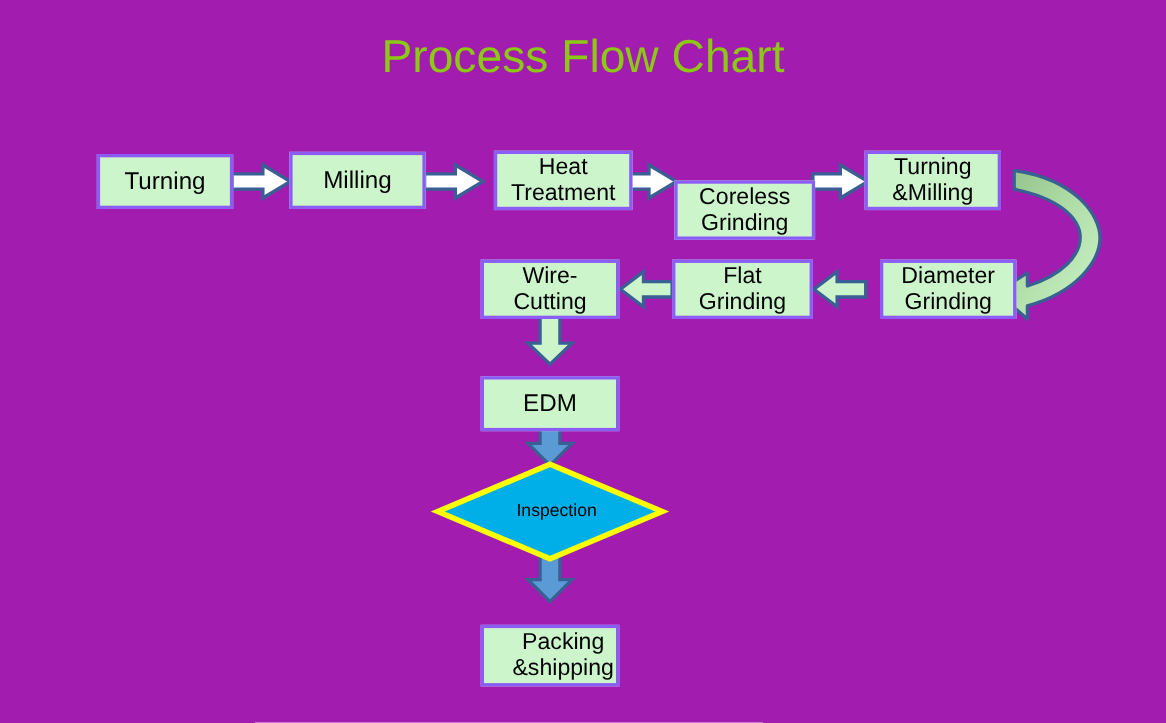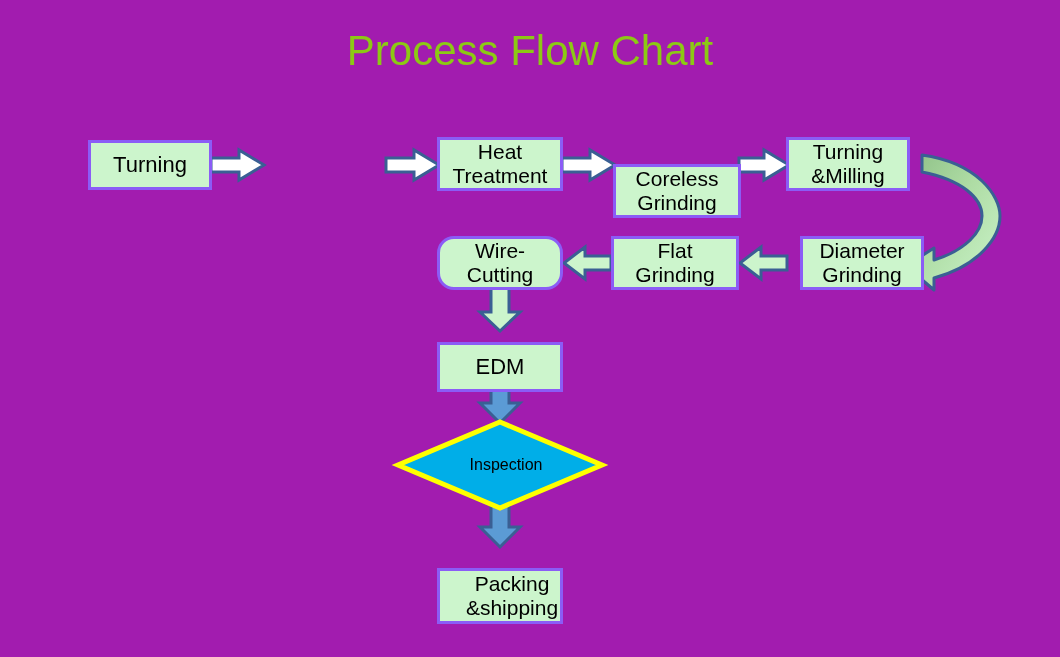--- a/index.html
+++ b/index.html
@@ -150,22 +150,25 @@
   <div class="conn" style="left:476px; top:503px;">
     <svg width="48" height="48" viewBox="0 0 48 48">
       <path d="M15,2 L15,24 L4,24 L24,44 L44,24 L33,24 L33,2 Z" fill="#5B9BD5" stroke="#3A5F94" stroke-width="3" stroke-linejoin="miter"></path>
     </svg>
   </div>
 
   <div class="node" style="left:88px;  top:140px; width:124px; height:50px;">
     <span>Turning</span>
   </div>
 
-
-  <div class="node" style="left:437px; top:137px; width:126px; height:54px; font-size:21px;">
+  <div class="node" style="left:263px; top:138px; width:124px; height:52px;">
+    <span>Milling</span>
+  </div>
+
+  <div class="node" style="left:449px; top:137px; width:126px; height:54px; font-size:21px;">
     <span>Heat
 Treatment</span>
   </div>
 
   <div class="node" style="left:613px; top:137px; width:128px; height:54px; font-size:21px;margin-top:27px;">
     <span>Coreless
 Grinding</span>
   </div>
 
   <div class="node" style="left:786px; top:137px; width:124px; height:54px; font-size:21px;">
@@ -176,21 +179,21 @@
   <div class="node" style="left:786px; top:236px; width:124px; height:54px; font-size:21px;margin-left:14px;">
     <span>Diameter
 Grinding</span>
   </div>
 
   <div class="node" style="left:611px; top:236px; width:128px; height:54px; font-size:21px;">
     <span>Flat
 Grinding</span>
   </div>
 
-  <div class="node" style="left:437px; top:236px; width:126px; height:54px; font-size:21px;border-radius:17px;">
+  <div class="node" style="left:437px; top:236px; width:126px; height:54px; font-size:21px;">
     <span>Wire-
 Cutting</span>
   </div>
 
   <div class="node" style="left:437px; top:342px; width:126px; height:50px;">
     <span>EDM</span>
   </div>
 
   <div class="diamond-wrap" style="left:394px; top:418px; width:212px; height:94px;">
     <svg width="212" height="94" viewBox="0 0 212 94">

